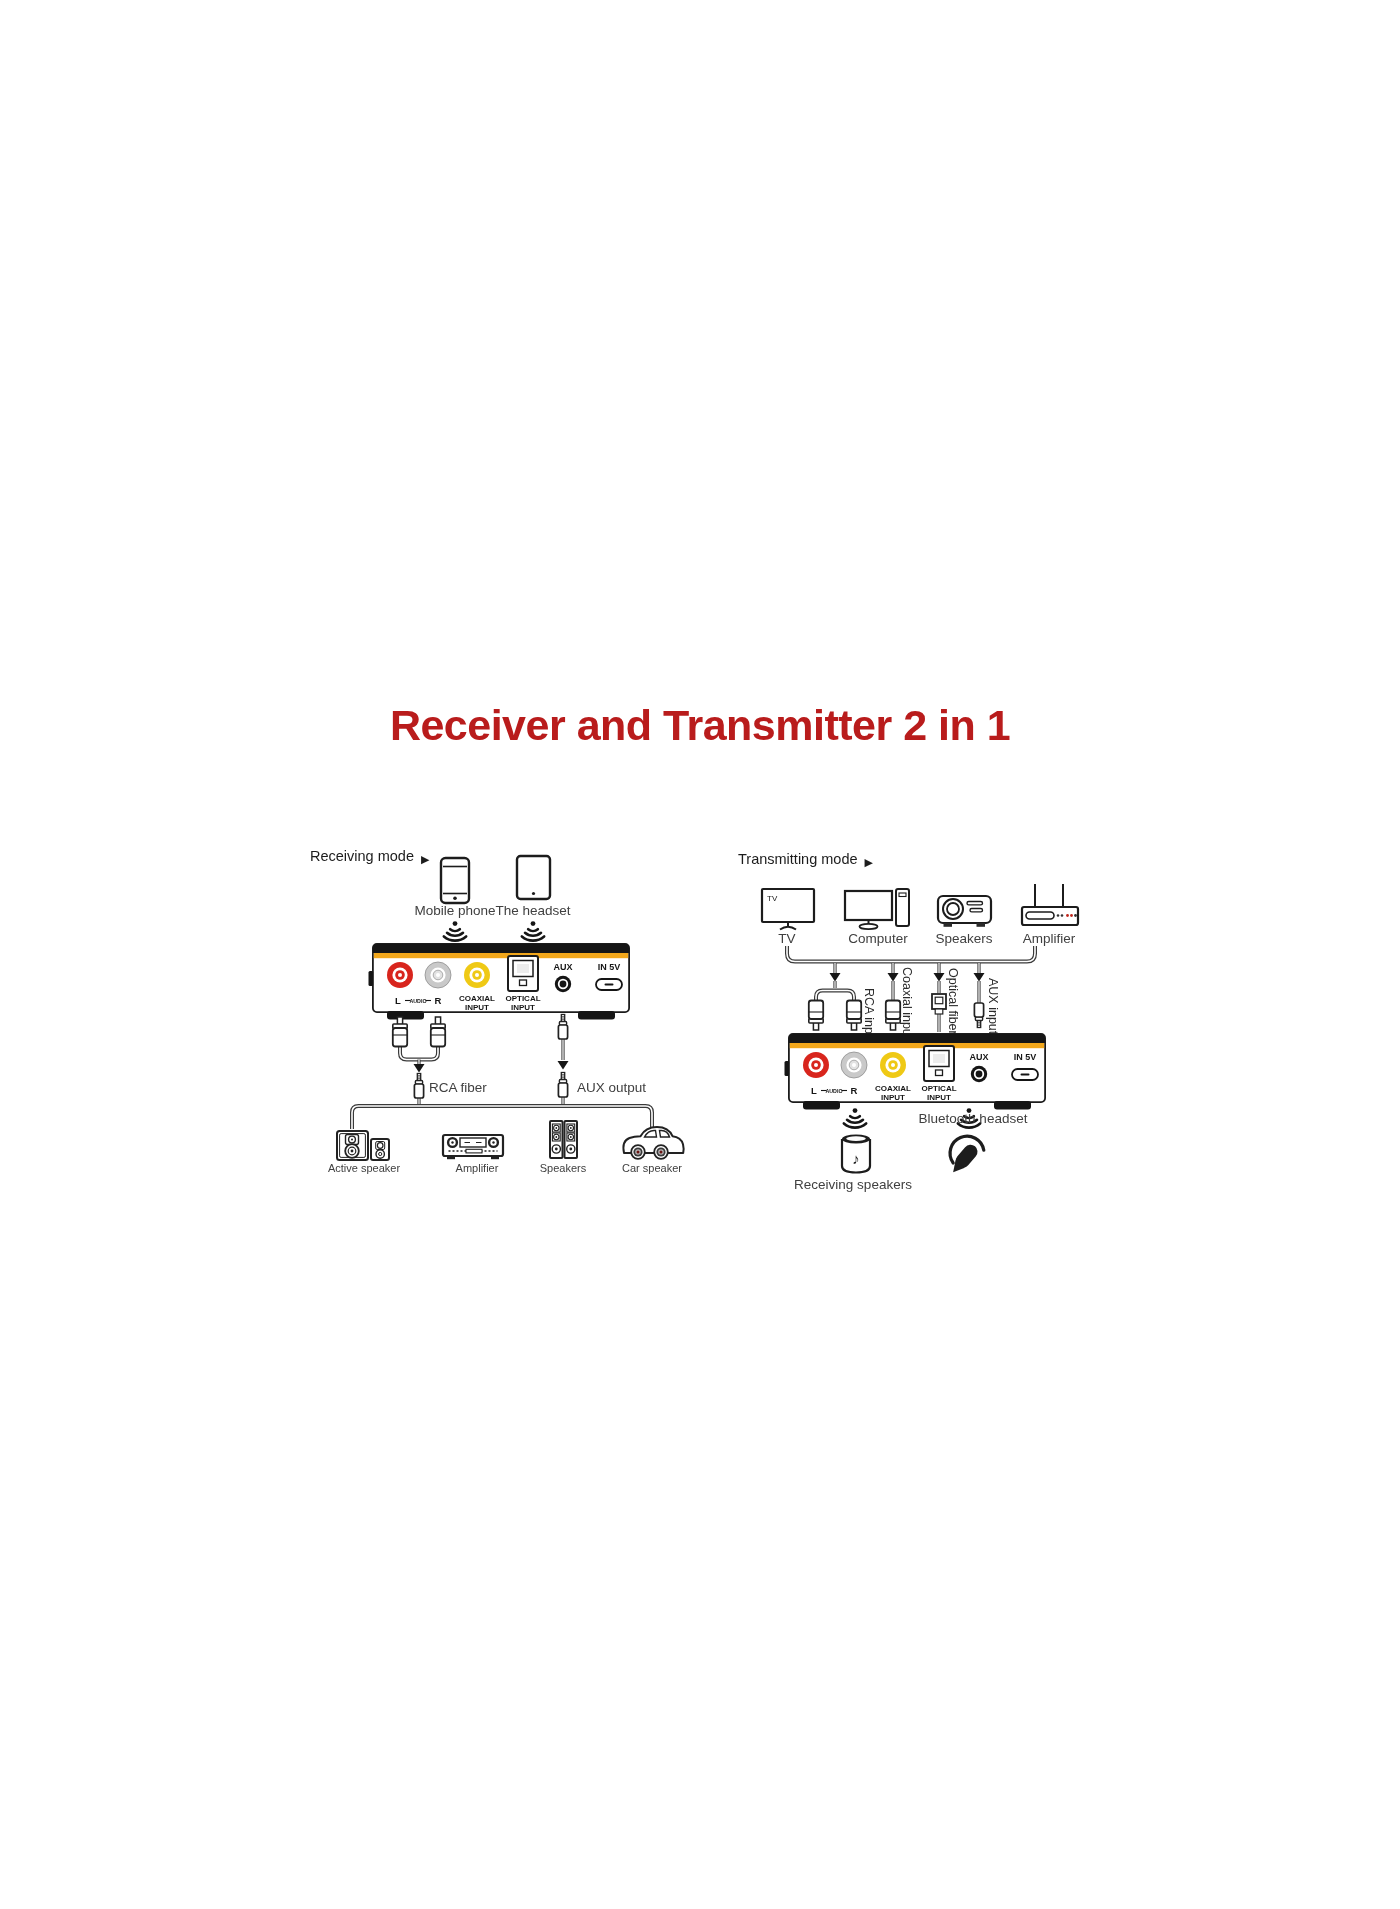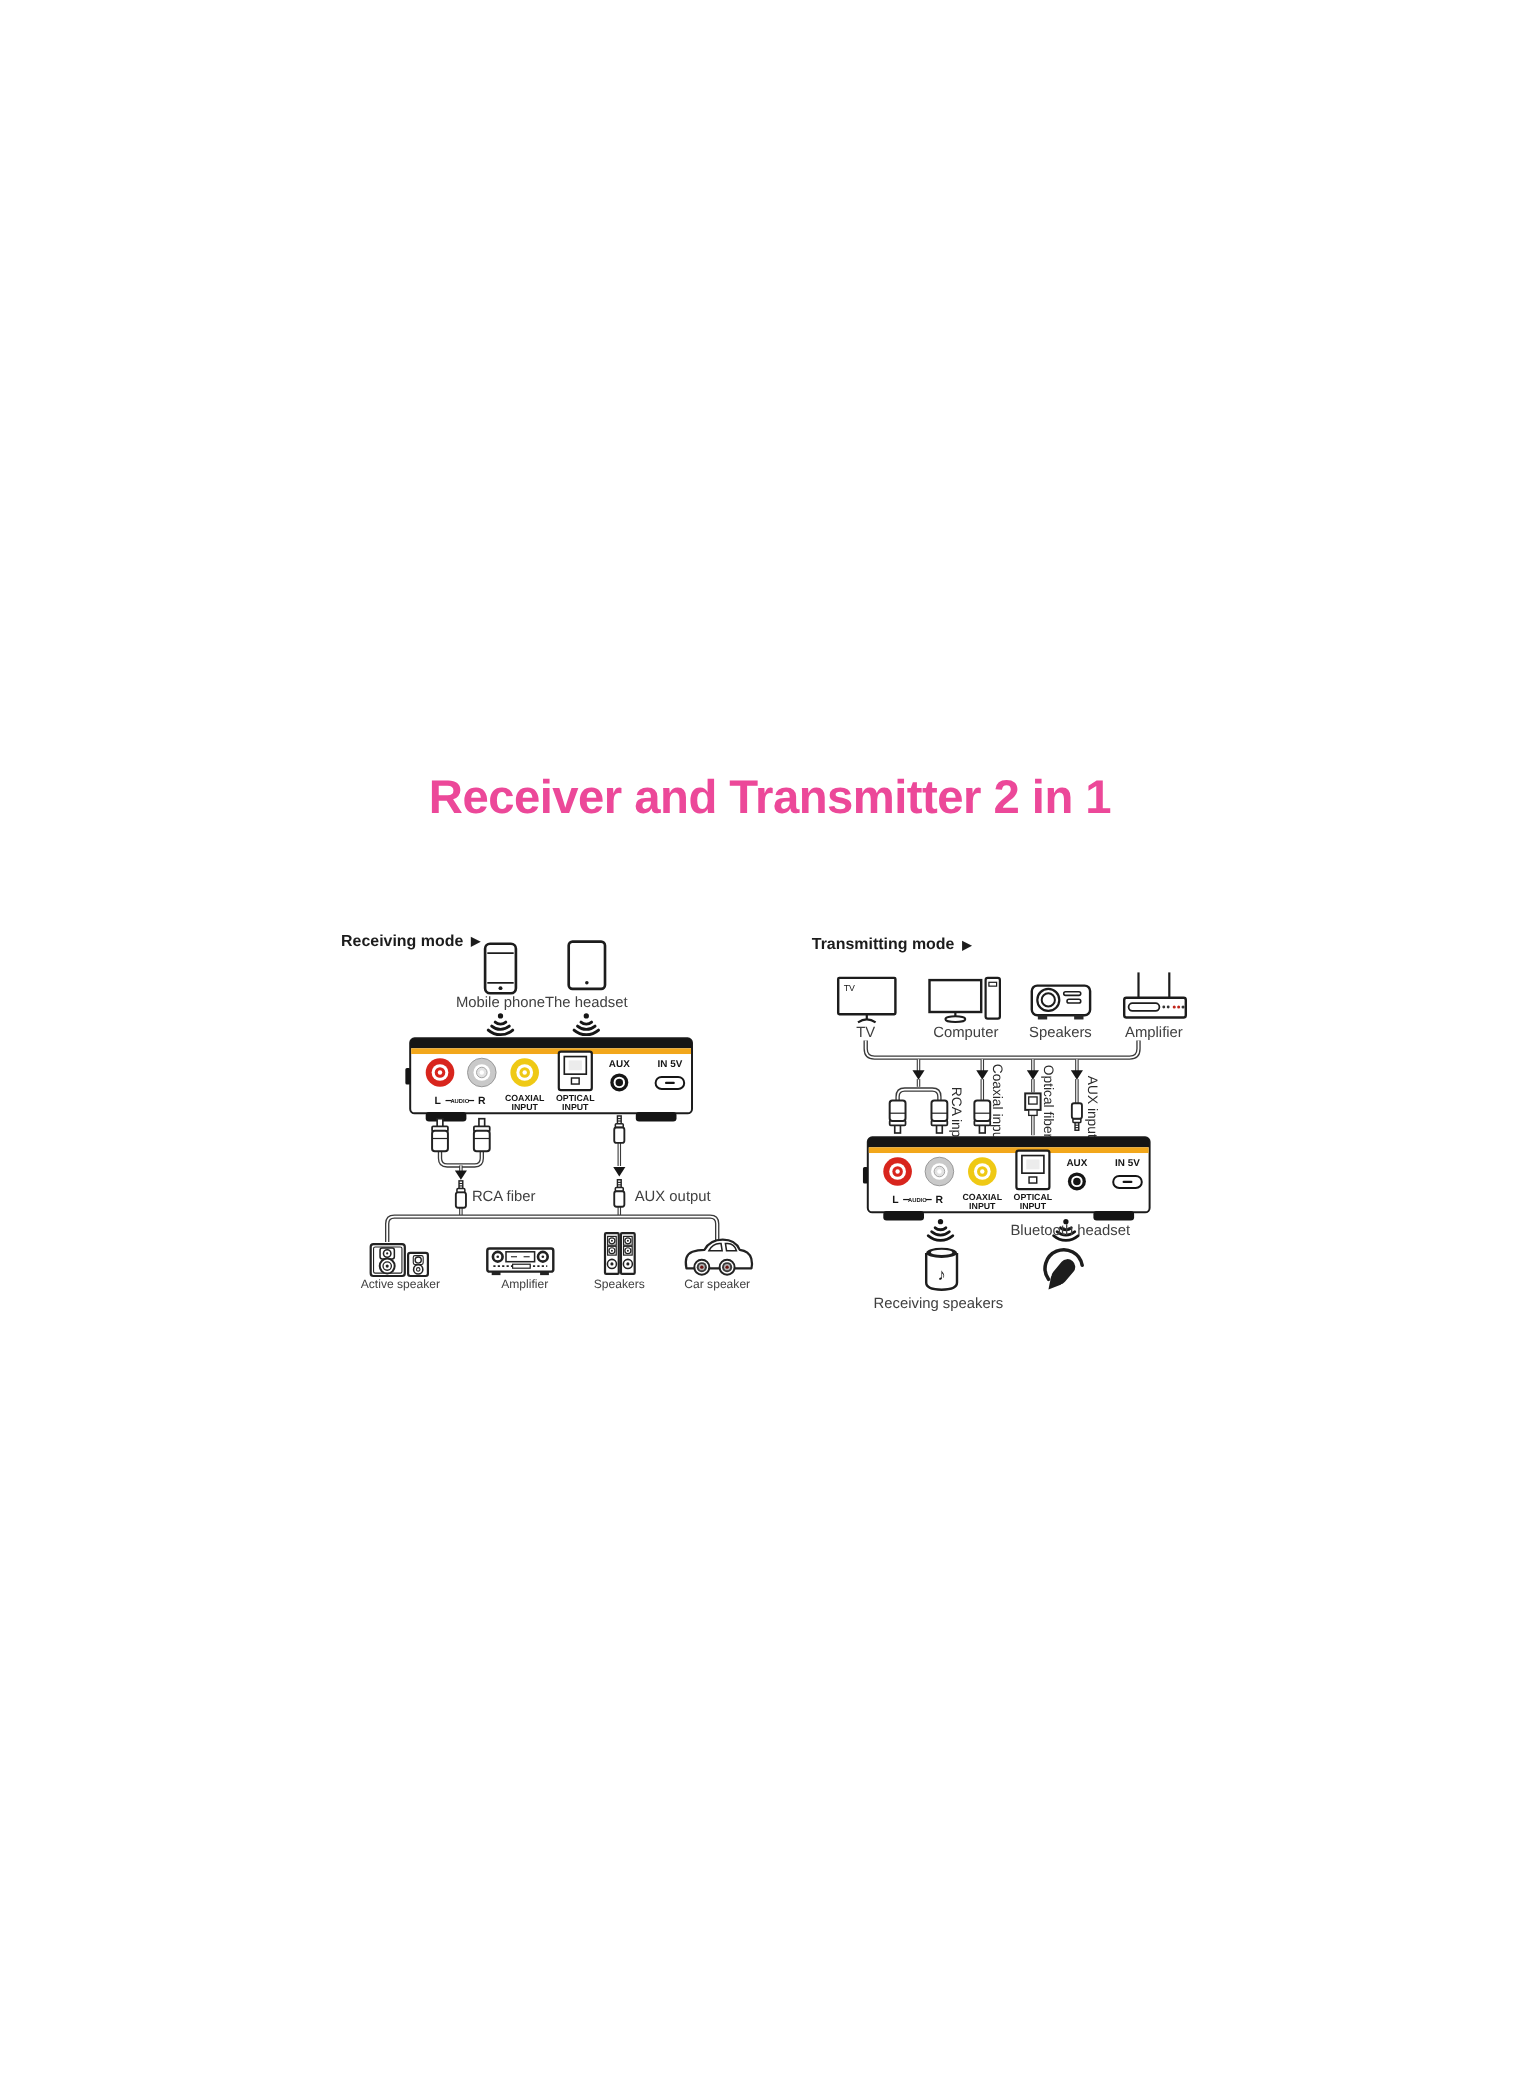--- a/index.html
+++ b/index.html
@@ -1,21 +1,21 @@
 <!DOCTYPE html>
 <html><head>
 <meta charset="utf-8">
 <style>
   html,body{margin:0;padding:0;background:#fff}
   .canvas{position:relative;width:1400px;height:1909px;margin:0 auto;background:#fff;
           font-family:"Liberation Sans",sans-serif;overflow:hidden}
   .title{position:absolute;left:0;right:0;top:701px;text-align:center;
-         font-size:43px;font-weight:bold;color:#ec4899;letter-spacing:-.5px}
-  .mode-header{position:absolute;display:flex;align-items:center;gap:7px;
-               font-size:14.5px;font-weight:bold;color:#1c1c1c;white-space:nowrap}
+         font-size:43px;font-weight:bold;color:#b91c1c;letter-spacing:-.5px}
+  .mode-header{position:absolute;display:flex;align-items:flex-end;gap:7px;
+               font-size:14.5px;font-weight:normal;color:#1c1c1c;white-space:nowrap}
   .mode-header .tri{font-size:11px;line-height:1;transform:translateY(.5px)}
   .lbl{position:absolute;font-size:13.5px;color:#404040;white-space:nowrap}
   .lblc{transform:translateX(-50%)}
   .big{font-size:11px}
   .vlbl{position:absolute;writing-mode:vertical-rl;font-size:12.5px;color:#2b2b2b;white-space:nowrap}
   svg.abs{position:absolute;overflow:visible}
   .tube{stroke:#3a3a3a;stroke-width:4;fill:none;stroke-linejoin:round}
   .tube-core{stroke:#fff;stroke-width:1.6;fill:none;stroke-linejoin:round}
   .wire{stroke:#3a3a3a;stroke-width:3.2;fill:none}
   .wire-core{stroke:#fff;stroke-width:1.2;fill:none}

